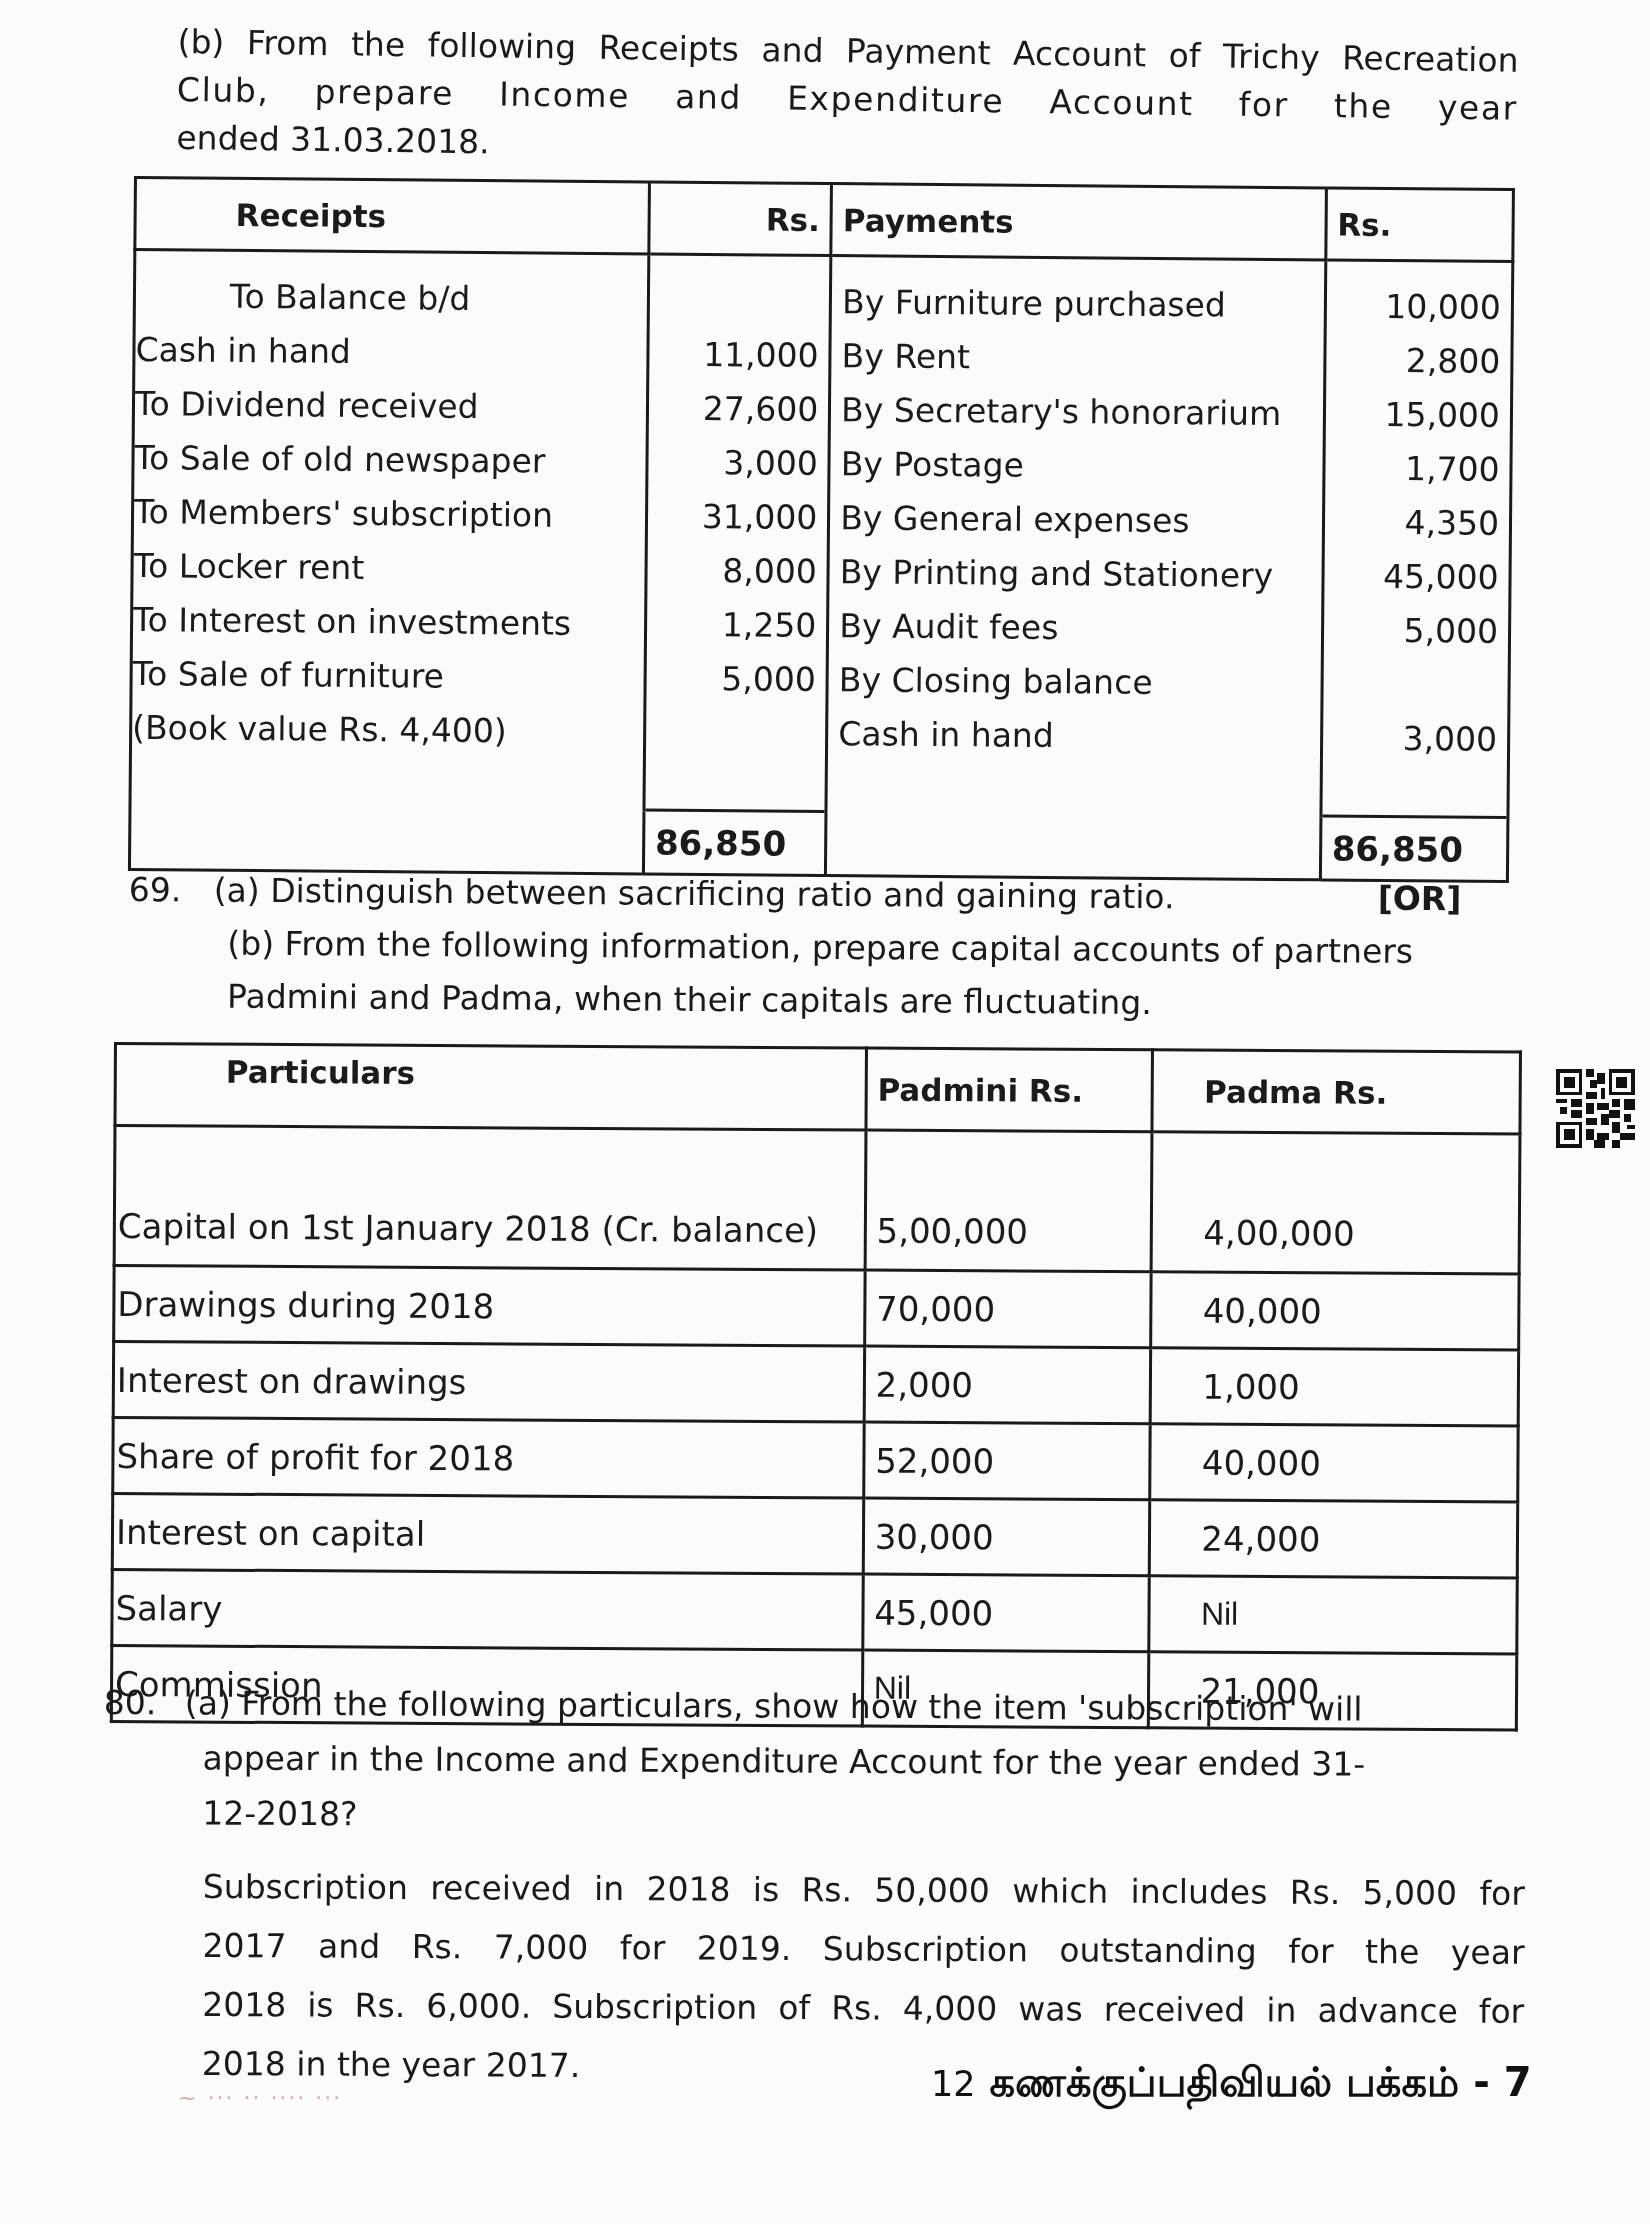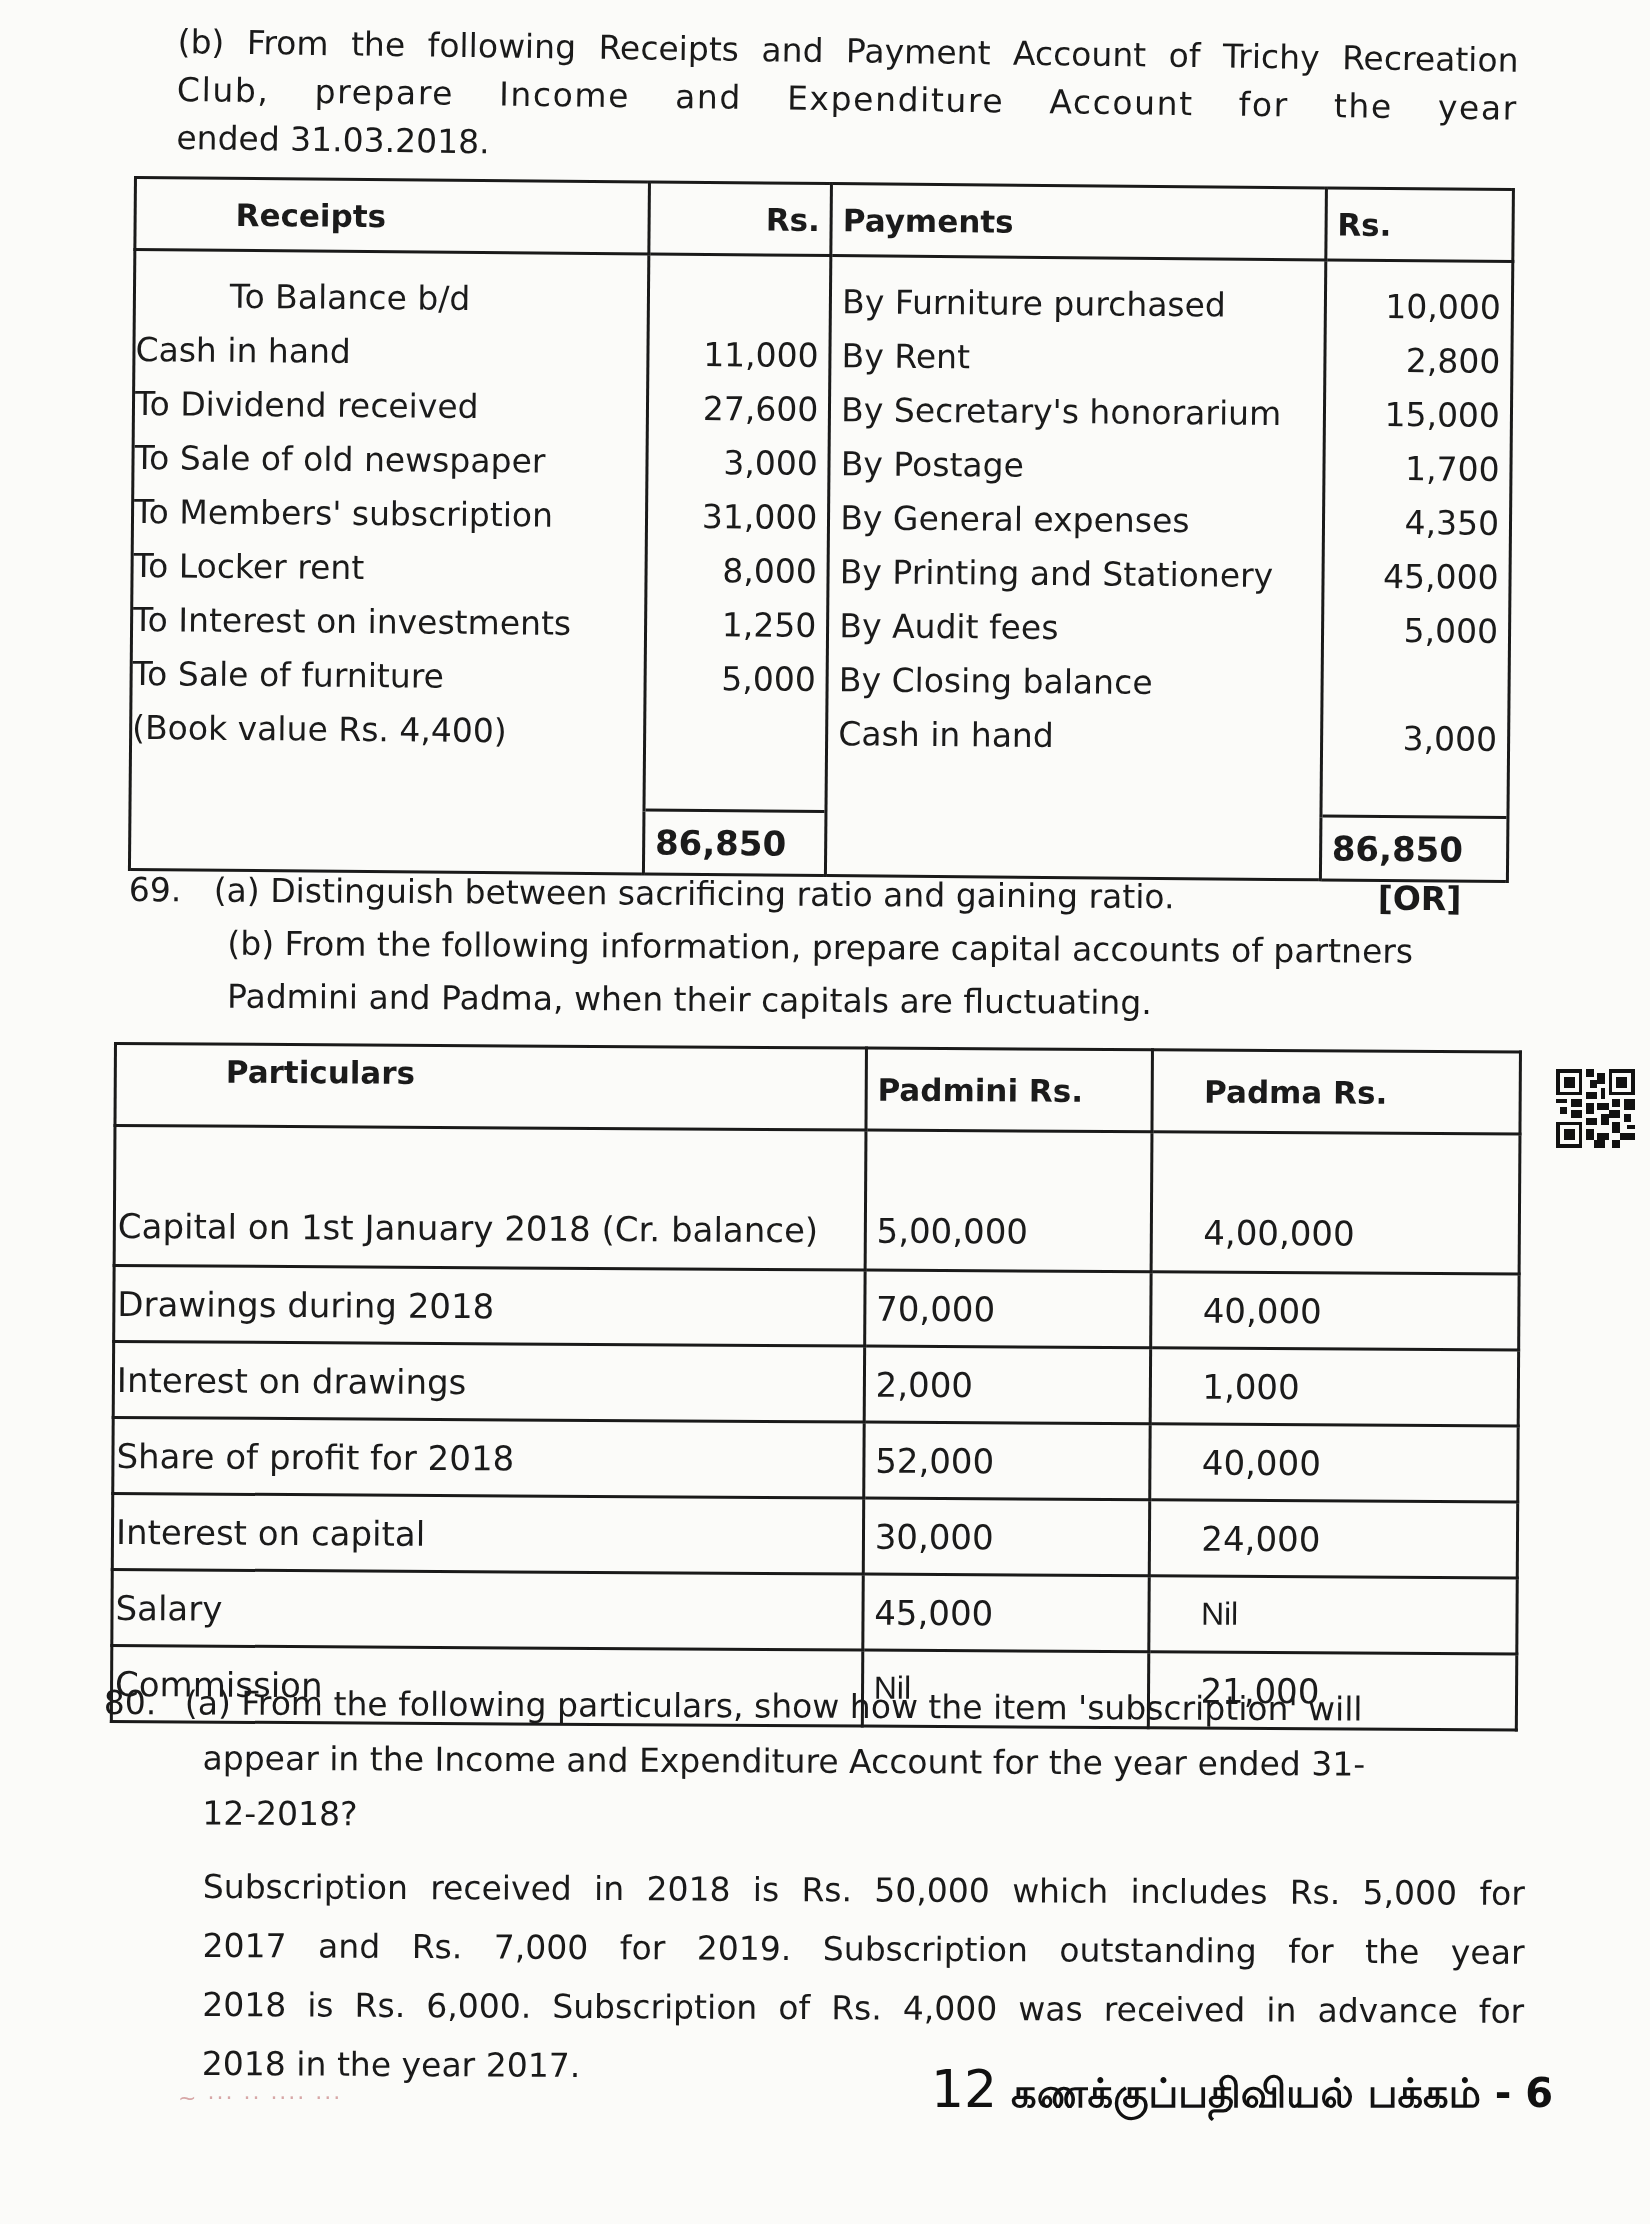--- a/index.html
+++ b/index.html
@@ -97,21 +97,21 @@
   }
 
   .footer {
     position: absolute;
     left: 931px; top: 2059px;
     font-size: 40px;
     font-weight: bold;
     white-space: nowrap;
     color: #111;
   }
-  .footer .num { font-weight: normal; font-size: 52px; }
+  .footer .num { font-weight: normal; font-size: 35px; }
 
   .faint-stamp {
     position: absolute;
     left: 178px; top: 2085px;
     font-size: 22px;
     color: #d7a7a7;
     letter-spacing: 2px;
     white-space: nowrap;
   }
   .or-tag { font-weight: bold; }
@@ -312,17 +312,17 @@
     <span class="line">Subscription received in 2018 is Rs. 50,000 which includes Rs. 5,000 for</span>
     <span class="line">2017 and Rs. 7,000 for 2019. Subscription outstanding for the year</span>
     <span class="line">2018 is Rs. 6,000.  Subscription of Rs. 4,000 was received in advance for</span>
     <span class="line" style="text-align-last:left;">2018 in the year 2017.</span>
   </div>
 
   <div class="faint-stamp">~ ··· ·· ···· ···</div>
 
   <div class="footer">
     <span class="num">12</span>
-    <span>கணக்குப்பதிவியல் பக்கம் - 6</span>
+    <span>கணக்குப்பதிவியல் பக்கம் - 7</span>
   </div>
 
 </div>
 
 
 </body></html>

